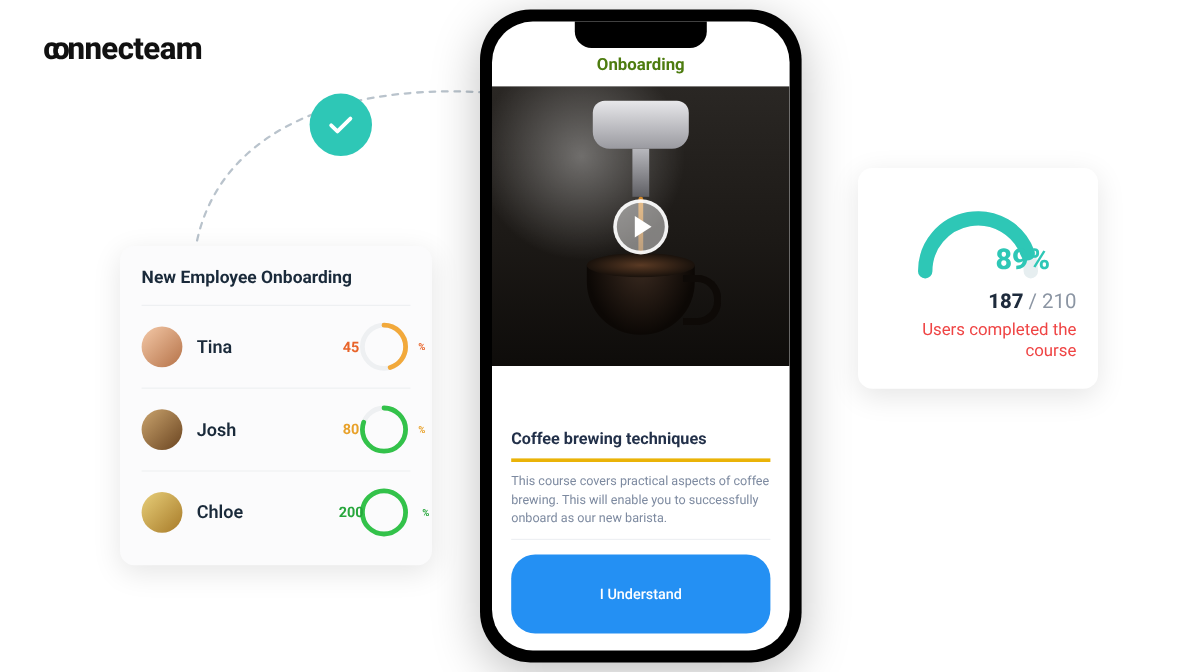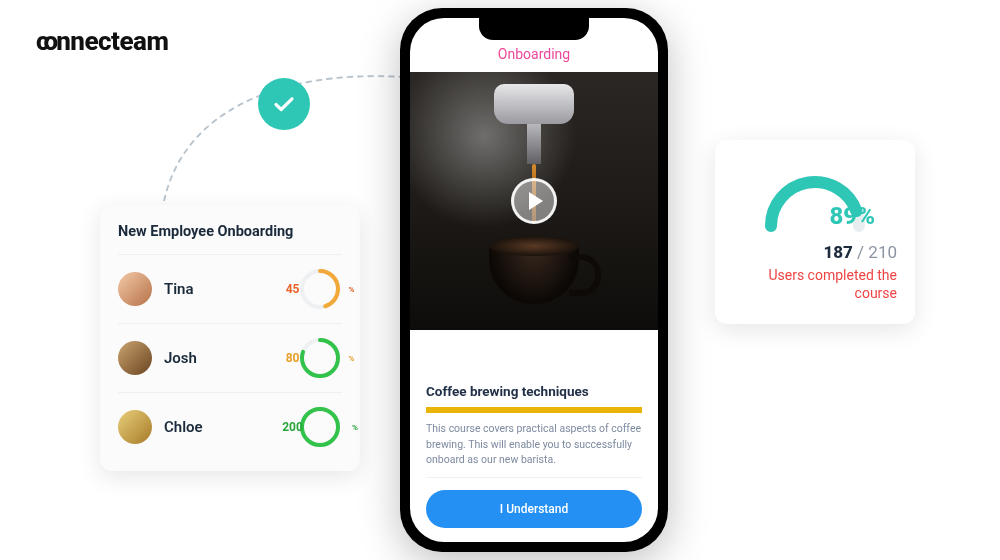--- a/index.html
+++ b/index.html
@@ -139,22 +139,22 @@
     border-bottom-left-radius: 14px;
     border-bottom-right-radius: 14px;
     z-index: 5;
   }
   .course-header {
     text-align: center;
     padding: 28px 10px 10px 10px;
   }
   .course-header .h-title {
     font-size: 14px;
-    font-weight: 400;
-    color: #ec4899;
+    font-weight: 700;
+    color: #4d7c0f;
     text-align: center;
   }
   .course-header .h-sub {
     font-size: 13px;
     color: #3b4a5e;
     margin-top: 1px;
   }
   .video-area {
     flex: 1;
     position: relative;
@@ -243,33 +243,33 @@
     font-size: 13.5px;
     font-weight: 700;
     color: #223049;
     margin-bottom: 8px;
     margin-top: 39px;
   }
   .course-body .cdesc {
     font-size: 10.5px;
     line-height: 1.45;
     color: #7d8aa0;
-    border-top: 6px solid #eab308;
+    border-top: 3px solid #eab308;
     border-bottom: 1px solid #eef0f3;
     padding: 8px 0 10px 0;
     margin-bottom: 12px;
   }
   .understand-btn {
     width: 100%;
     background: #2490f3;
     color: #fff;
     font-size: 12px;
     font-weight: 500;
     text-align: center;
-    padding: 12px 0;
+    padding: 26px 0;
     border-radius: 20px;
   }
 
   
   .completion-card {
     position: absolute;
     top: 140px;
     right: 85px;
     width: 200px;
     background: #fff;

